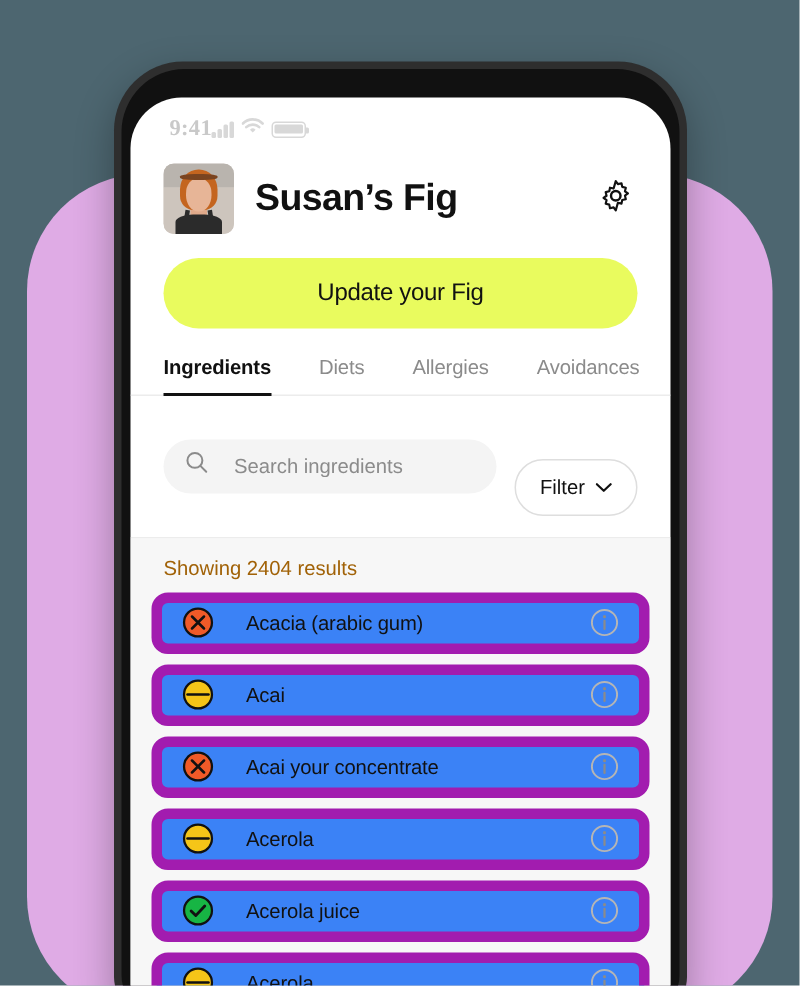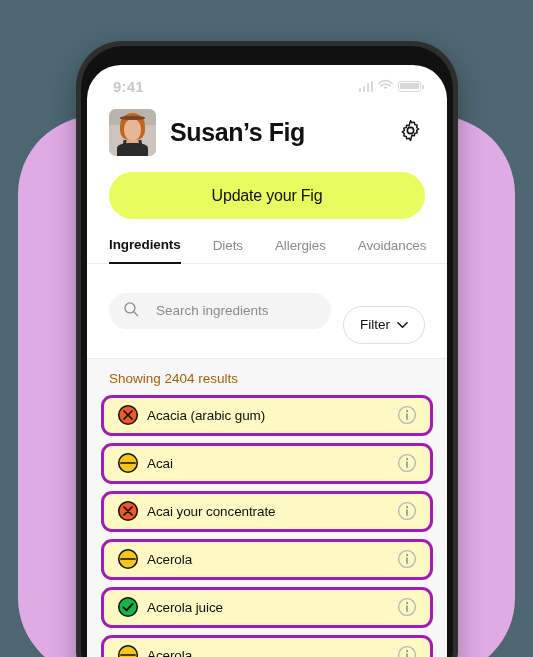--- a/index.html
+++ b/index.html
@@ -57,23 +57,23 @@
     border-radius: 34px 34px 24px 24px;
     overflow: hidden;
     box-sizing: border-box;
   }
 
   
   #status-bar {
     height: 36px;
     display: flex;
     align-items: center;
-    justify-content: space-between;
     padding: 6px 26px 0 26px;
     box-sizing: border-box;
+    font-family: Liberation Serif, serif;
   }
   #status-time {
     font-size: 15px;
     font-weight: 600;
     color: #c9c9c9;
     letter-spacing: 0.2px;
   }
   #status-icons {
     display: flex;
     align-items: center;
@@ -151,21 +151,21 @@
     font-family: "Liberation Sans", sans-serif;
     font-size: 16px;
     font-weight: 400;
     letter-spacing: -0.2px;
     cursor: pointer;
   }
 
   
   #tabs {
     display: flex;
-    align-items: flex-end;
+    align-items: flex-start;
     gap: 0;
     padding: 18px 22px 0 22px;
     border-bottom: 1px solid #ececec;
     position: relative;
   }
   .tab {
     font-size: 13.5px;
     color: #8b8b8b;
     padding: 0 0 10px 0;
     margin-right: 32px;
@@ -236,29 +236,29 @@
   }
   #results-count {
     font-size: 13.5px;
     color: #a16207;
     padding: 12px 22px 9px 22px;
   }
   #ingredient-list {
     padding: 0 14px;
   }
   .ingredient-row {
-    background: #fef9c3;
-    border: 3px solid #a21caf;
+    background: #3b82f6;
+    border: 7px solid #a21caf;
     border-radius: 11px;
     height: 41px;
     margin-bottom: 7px;
     display: flex;
     align-items: center;
     padding: 0 13px;
-    gap: 8px;
+    gap: 21px;
     cursor: pointer;
     box-sizing: border-box;
   }
   .status-icon { flex: none; width: 22px; height: 22px; }
   .ingredient-name {
     flex: 1;
     font-size: 13.5px;
     color: #111;
     letter-spacing: -0.1px;
   }

